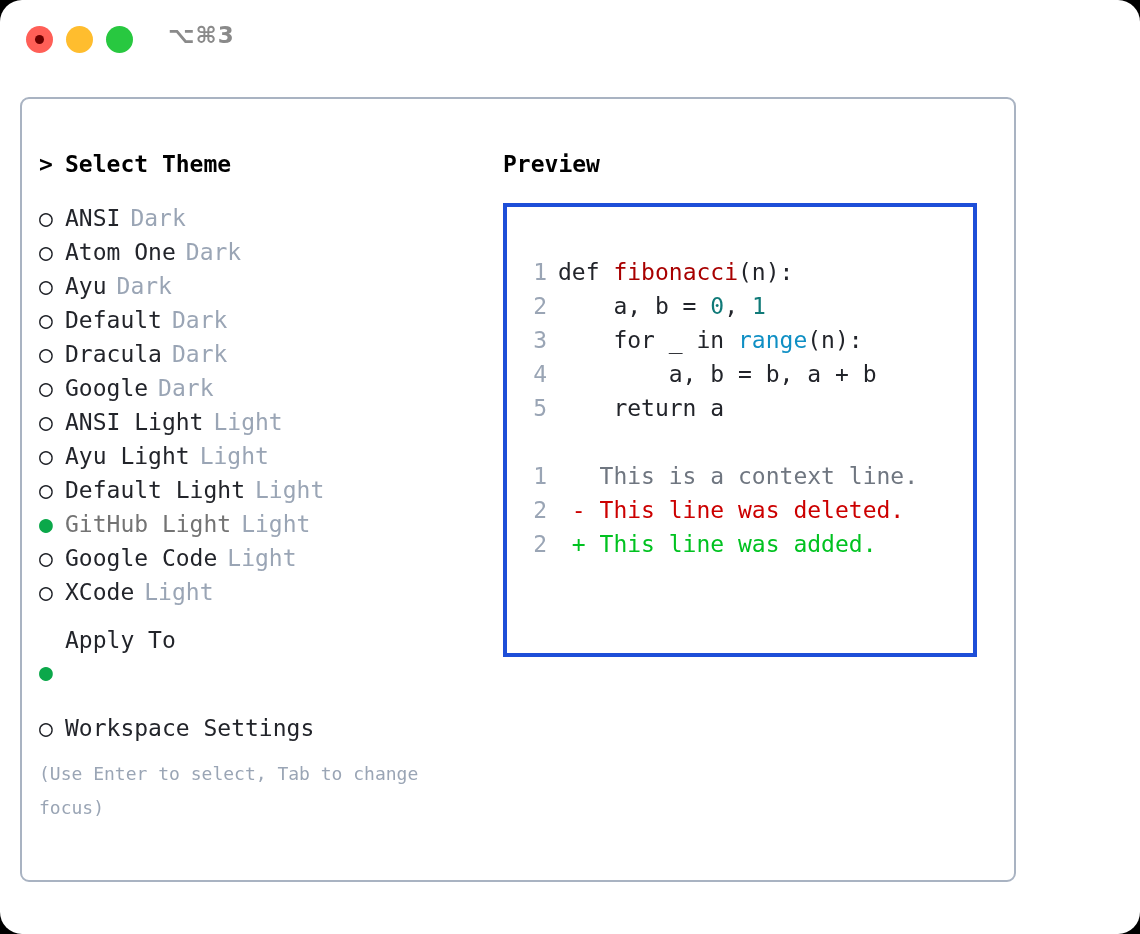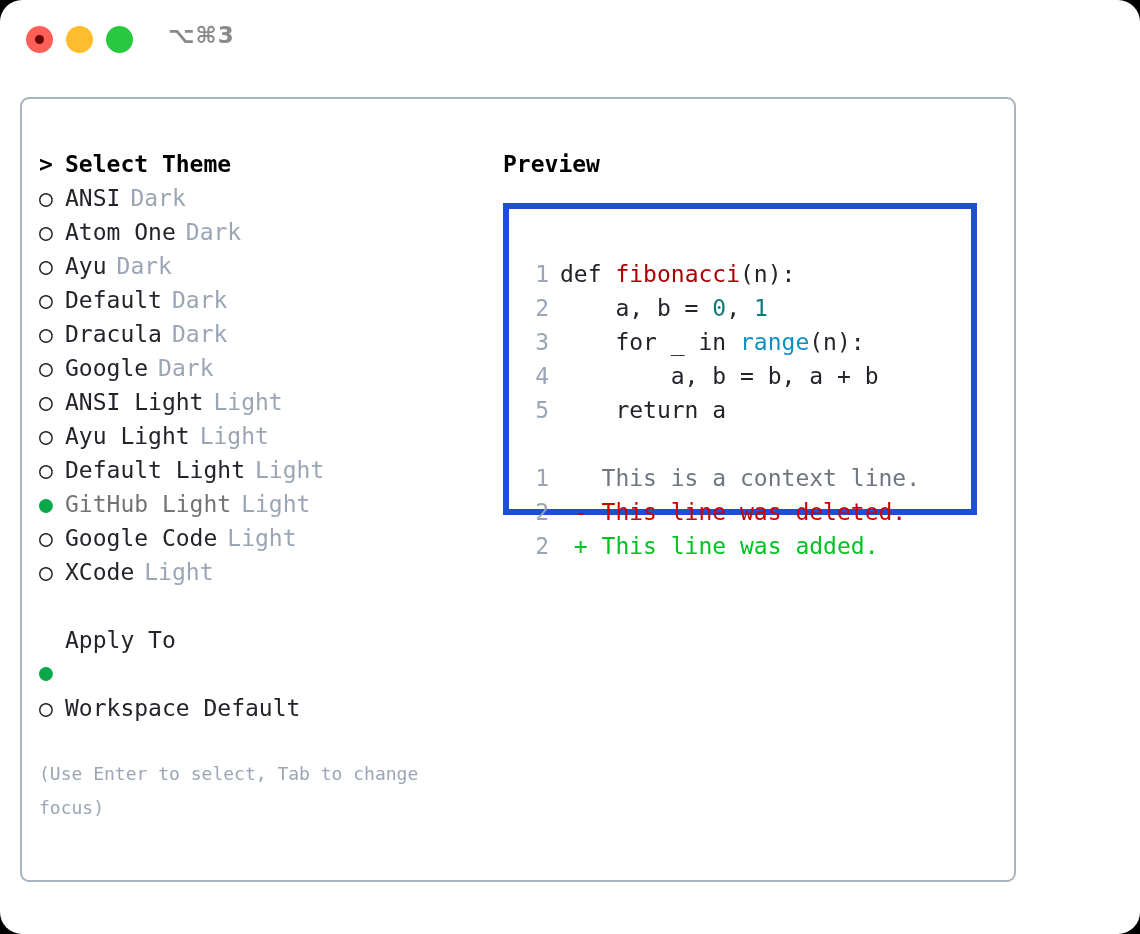--- a/index.html
+++ b/index.html
@@ -106,21 +106,21 @@
     line-height: 1;
     color: #22242a;
   }
   .marker.dot-on {
     color: #0ba84a;
   }
   .section-head {
     font-weight: bold;
     color: #000000;
   }
-  .label { color: #22242a; }
+  .label { color: #22242a; margin-top: 20px; }
   .label.selected { color: #737373; }
   .tag {
     color: #9aa5b5;
     padding-left: 10px;
   }
   .spacer { height: 34px; }
   #apply-head {
     padding-left: 26px;
   }
 
@@ -147,22 +147,22 @@
     font-weight: bold;
     color: #000000;
     height: 34px;
     white-space: pre;
   }
   #preview-box {
     position: absolute;
     left: 0px;
     top: 52px;
     width: 474px;
-    height: 312px;
-    border: 6px solid #1d4ed8;
+    height: 454px;
+    border: 4px solid #1d4ed8;
     background: #ffffff;
     box-sizing: border-box;
   }
   #code {
     position: absolute;
     left: 18px;
     top: 48px;
     font-size: 23px;
     line-height: 34px;
     white-space: pre;
@@ -219,21 +219,21 @@
           <div class="list-line"><span class="marker">○</span><span class="label">XCode</span><span class="tag">Light</span></div>
         </div>
 
       <div class="spacer"></div>
 
       <div class="list-line">
         <span id="apply-head">Apply To</span>
       </div>
       <div id="apply-items">
           <div class="list-line"><span class="marker dot-on">●</span></div>
-          <div class="list-line"><span class="marker">○</span><span class="label">Workspace Default</span></div>
+          <div class="list-line"><span class="marker">○</span><span class="label">Workspace Settings</span></div>
         </div>
     </div>
 
     <div id="hint">(Use Enter to select, Tab to change focus)</div>
 
     <div id="right-col">
       <div id="preview-title">Preview</div>
       <div id="preview-box">
         <div id="code"><span class="code-line"><span class="ln">1</span><span class="ln-gap"></span><span class="tok-plain">def </span><span class="tok-func">fibonacci</span><span class="tok-plain">(n):</span></span><span class="code-line"><span class="ln">2</span><span class="ln-gap"></span><span class="tok-plain">    a, b = </span><span class="tok-num">0</span><span class="tok-plain">, </span><span class="tok-num">1</span></span><span class="code-line"><span class="ln">3</span><span class="ln-gap"></span><span class="tok-plain">    for _ in </span><span class="tok-builtin">range</span><span class="tok-plain">(n):</span></span><span class="code-line"><span class="ln">4</span><span class="ln-gap"></span><span class="tok-plain">        a, b = b, a + b</span></span><span class="code-line"><span class="ln">5</span><span class="ln-gap"></span><span class="tok-plain">    return a</span></span><span class="blank-line"></span><span class="code-line"><span class="ln">1</span><span class="ln-gap"></span><span class="diff-ctx">   This is a context line.</span></span><span class="code-line"><span class="ln">2</span><span class="ln-gap"></span><span class="diff-del"> - This line was deleted.</span></span><span class="code-line"><span class="ln">2</span><span class="ln-gap"></span><span class="diff-add"> + This line was added.</span></span></div>
       </div>

